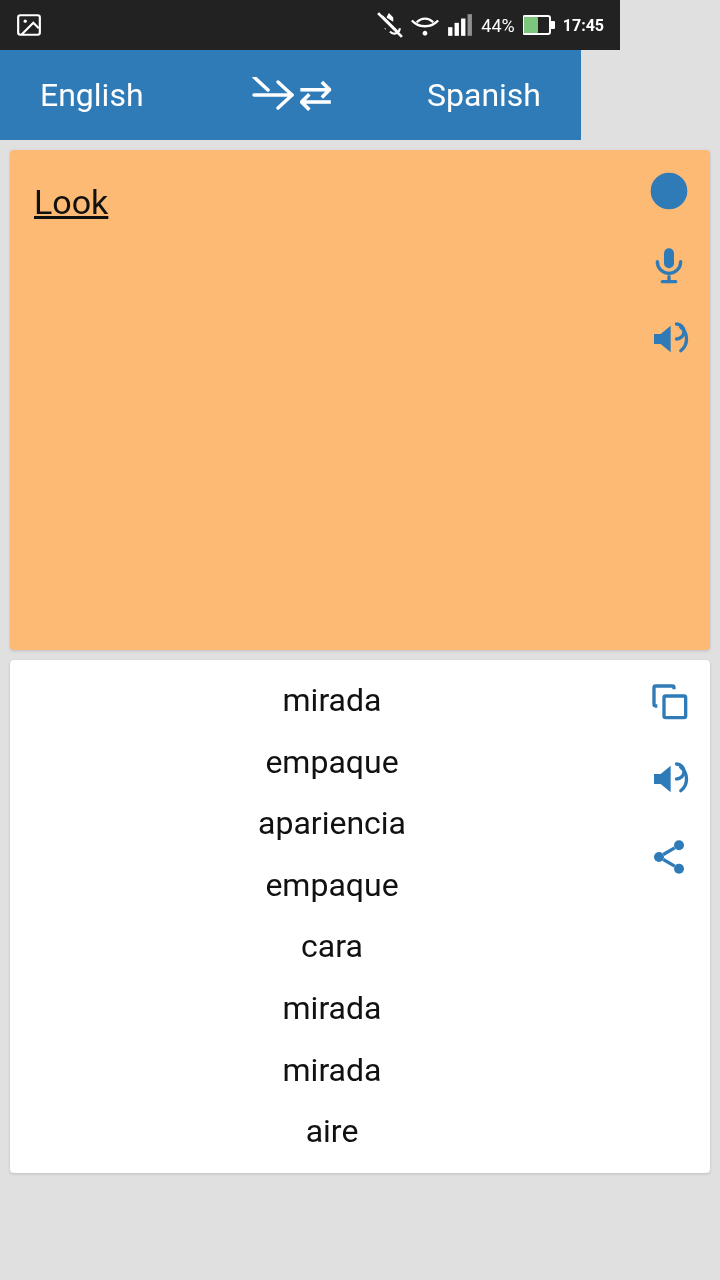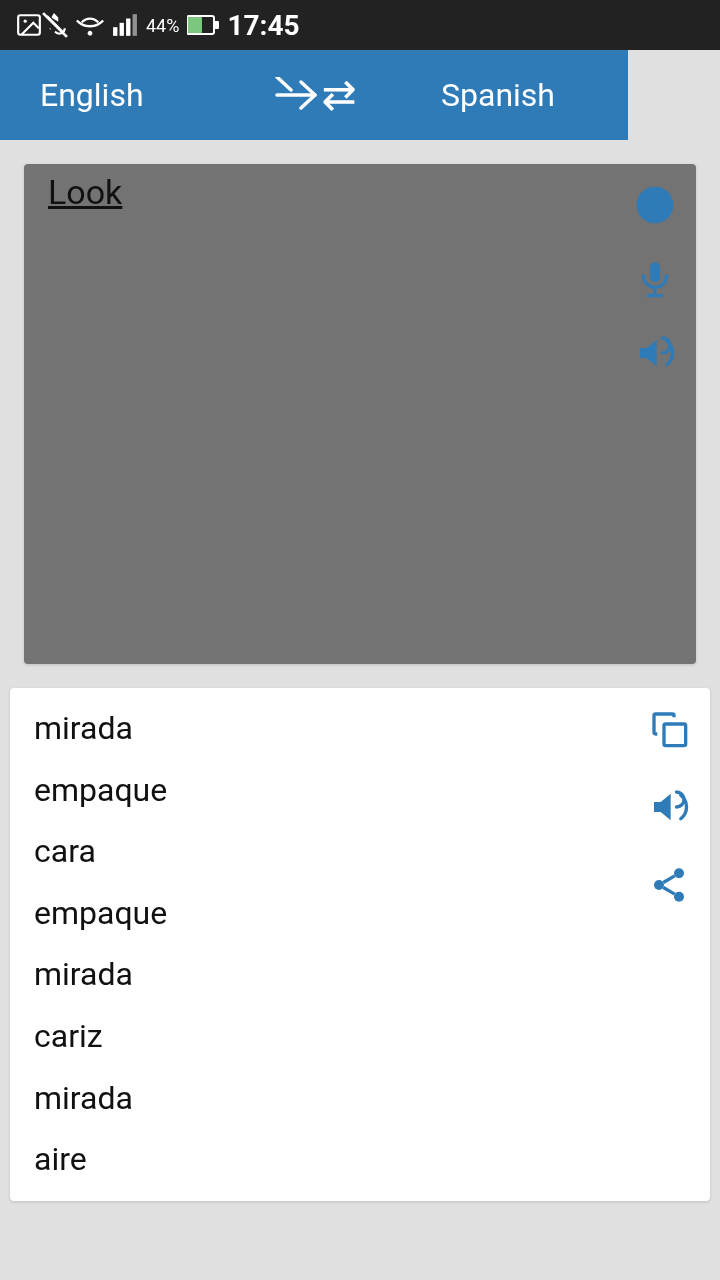--- a/index.html
+++ b/index.html
@@ -7,81 +7,82 @@
     body {
       width: 720px;
       min-height: 1280px;
       font-family: 'Roboto', Arial, sans-serif;
       background: #e0e0e0;
       overflow-x: hidden;
     }
 
     
     .status-bar {
-      width: 720px;
+      width: 620px;
       height: 50px;
       background: #222;
       display: flex;
       align-items: center;
+      justify-content: space-between;
       padding: 0 16px;
       color: white;
     }
     .status-left {
       display: flex;
       align-items: center;
       gap: 8px;
     }
     .status-right {
       display: flex;
       align-items: center;
       gap: 8px;
       font-size: 20px;
     }
     .status-time {
-      font-size: 28px;
+      font-size: 16px;
       font-weight: bold;
     }
     .battery-text {
       font-size: 18px;
     }
 
     
     .toolbar {
-      width: 628px;
+      width: 581px;
       height: 90px;
       background: #2e7bb8;
       display: flex;
       align-items: center;
       justify-content: space-between;
       padding: 16px 40px;
     }
     .lang-label {
       color: white;
       font-size: 32px;
       font-weight: 400;
       min-width: 180px;
     }
     .lang-label.right {
-      text-align: center;
+      text-align: right;
     }
     .swap-btn {
       background: none;
       border: none;
       cursor: pointer;
       display: flex;
       align-items: center;
       justify-content: center;
     }
 
     
     .input-section {
-      background: #737373;
-      margin: 24px;
+      background: #fdba74;
+      margin: 10px;
       border-radius: 4px;
-      padding: 8px 80px 20px 24px;
+      padding: 32px 80px 20px 24px;
       min-height: 500px;
       position: relative;
       box-shadow: 0 1px 3px rgba(0,0,0,0.15);
     }
     .input-text {
       font-size: 34px;
       color: #111;
       text-decoration: underline;
       min-height: 50px;
     }
@@ -122,20 +123,21 @@
       box-shadow: 0 1px 3px rgba(0,0,0,0.15);
     }
     .translation-list {
       list-style: none;
     }
     .translation-list li {
       font-size: 32px;
       color: #111;
       padding: 10px 0;
       line-height: 1.3;
+      text-align: center;
     }
     .results-actions {
       position: absolute;
       right: 16px;
       top: 16px;
       display: flex;
       flex-direction: column;
       gap: 28px;
       align-items: center;
     }
@@ -229,24 +231,24 @@
         <path d="M19.07 4.93a9 9 0 010 14.14" stroke="#2e7bb8" stroke-width="2" fill="none" stroke-linecap="round"></path>
       </svg>
     </button>
   </div>
 </div>
 
 <div class="results-section">
   <ul class="translation-list">
     <li>mirada</li>
     <li>empaque</li>
+    <li>apariencia</li>
+    <li>empaque</li>
     <li>cara</li>
-    <li>empaque</li>
     <li>mirada</li>
-    <li>cariz</li>
     <li>mirada</li>
     <li>aire</li>
 
   </ul>
   <div class="results-actions">
 
     <button class="action-btn" title="Copy">
       <svg viewBox="0 0 24 24" fill="#2e7bb8">
         <rect x="9" y="9" width="13" height="13" rx="1" stroke="#2e7bb8" stroke-width="2" fill="none"></rect>
         <path d="M5 15H4a1 1 0 01-1-1V4a1 1 0 011-1h10a1 1 0 011 1v1" stroke="#2e7bb8" stroke-width="2" fill="none"></path>

